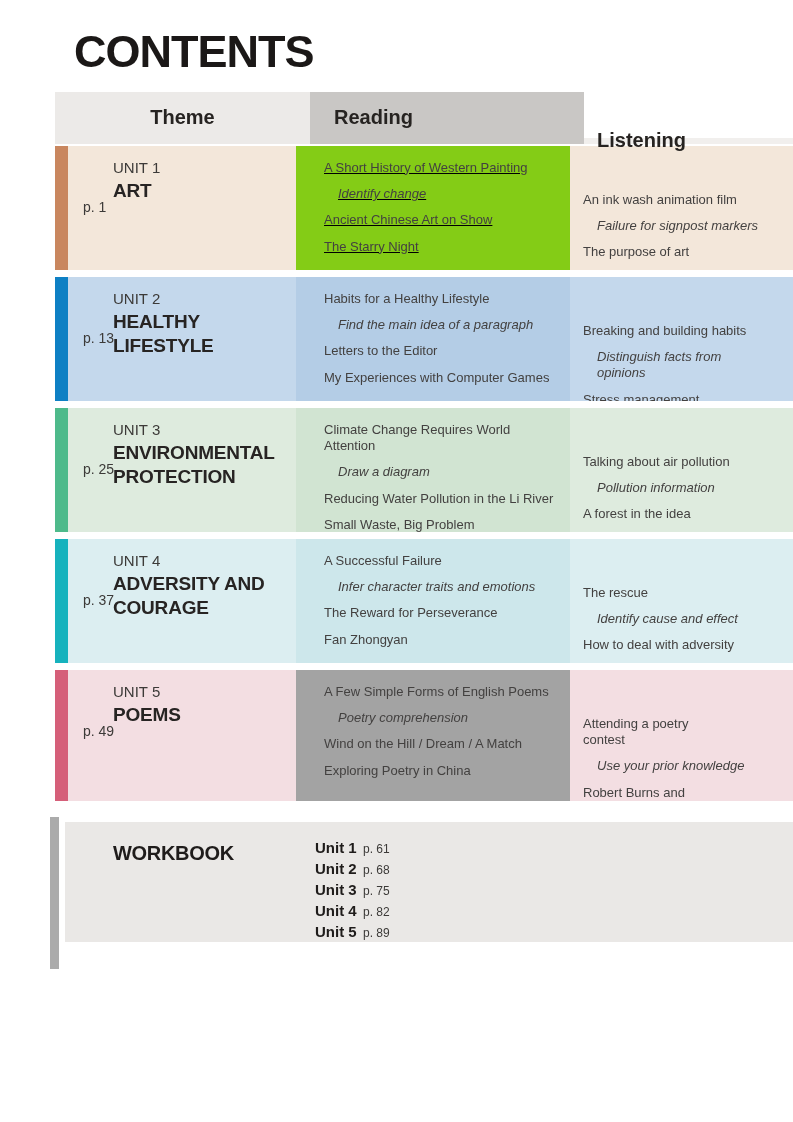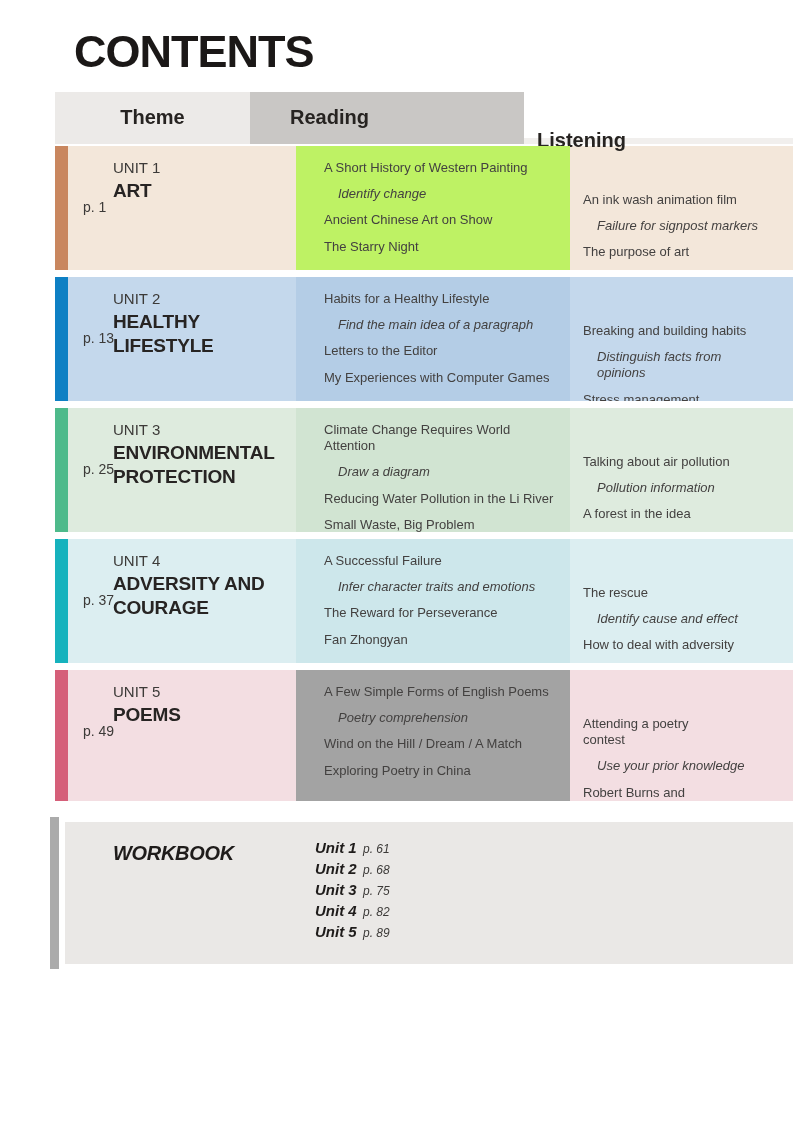--- a/index.html
+++ b/index.html
@@ -4,40 +4,40 @@
 <style>
   html,body{margin:0;padding:0;background:#ffffff;}
   .page{position:relative;width:793px;height:1122px;background:#ffffff;overflow:hidden;
         font-family:"Liberation Sans",sans-serif;}
   .page-title{margin:26px 0 0 74px;font-size:45px;line-height:1.15;font-weight:700;
         letter-spacing:-1px;color:#1b1817;}
   .toc{margin:14px 0 0 55px;width:738px;}
   
   .thead{display:flex;height:52px;}
   .th{display:flex;align-items:center;font-size:20px;font-weight:700;color:#262321;box-sizing:border-box;}
-  .th-theme{width:195px;justify-content:center;}
-  .th-reading{width:274px;padding-left:40px;}
+  .th-theme{width:255px;justify-content:center;}
+  .th-reading{width:274px;padding-left:24px;}
   .th-listening{flex:1;padding-left:13px;}
   
   .unit-rows{margin-top:2px;}
   .unit-row{display:flex;height:124px;margin-bottom:7px;overflow:hidden;}
   .unit-row:nth-child(5){height:131px;}
   .accent{flex:0 0 13px;}
   .theme-cell{flex:0 0 228px;position:relative;box-sizing:border-box;padding:13px 8px 0 45px;}
   .pnum{position:absolute;left:15px;top:53px;font-size:14px;color:#3c3a38;}
   .unit-label{font-size:15px;color:#3c3a38;margin-bottom:3px;}
   .unit-title{font-size:19px;font-weight:700;color:#272423;line-height:1.25;
         letter-spacing:-0.2px;white-space:pre-line;}
   .reading-cell{flex:0 0 274px;box-sizing:border-box;padding:14px 4px 0 28px;overflow:hidden;}
   .listening-cell{flex:1;box-sizing:border-box;padding:14px 8px 0 13px;overflow:hidden;margin-top:32px;}
   .item{font-size:13px;color:#434140;line-height:1.25;margin-bottom:10px;white-space:pre-line;}
   .item.strategy{font-style:italic;margin-left:14px;}
   .item em{font-style:italic;}
   
-  .workbook-row{position:relative;margin-top:21px;height:142px;font-style:italic;}
+  .workbook-row{position:relative;margin-top:21px;height:120px;}
   .wb-bar{position:absolute;left:-5px;top:-5px;width:9px;height:152px;}
   .wb-bg{position:relative;margin-left:10px;height:100%;}
   .wb-title{position:absolute;left:48px;top:20px;font-size:20px;font-weight:700;
         letter-spacing:-0.3px;color:#1f1c1b;}
   .wb-list{position:absolute;left:250px;top:17px;}
   .wb-item{display:flex;align-items:baseline;height:21px;}
   .wb-unit{width:48px;font-size:15px;font-weight:700;color:#1f1c1b;}
   .wb-page{font-size:12px;color:#3c3a38;}
 </style>
 </head>
@@ -54,21 +54,21 @@
     </div>
 
     <div class="unit-rows">
         <div class="unit-row" style="background: rgb(243, 231, 218);">
           <div class="accent" style="background: rgb(201, 135, 95);"></div>
           <div class="theme-cell">
             <div class="pnum">p. 1</div>
             <div class="unit-label">UNIT 1</div>
             <div class="unit-title">ART</div>
           </div>
-          <div class="reading-cell" style="background: #bef264;">
+          <div class="reading-cell" style="background: #84cc16; text-decoration: underline;">
             <div class="item"><span>A Short History of Western Painting</span></div>
             <div class="item strategy"><span>Identify change</span></div>
             <div class="item"><span>Ancient Chinese Art on Show</span></div>
             <div class="item"><span>The Starry Night</span></div>
           </div>
           <div class="listening-cell">
             <div class="item"><span>An ink wash animation film</span></div>
             <div class="item strategy"><span>Failure for signpost markers</span></div>
             <div class="item"><span>The purpose of art</span></div>
           </div>

